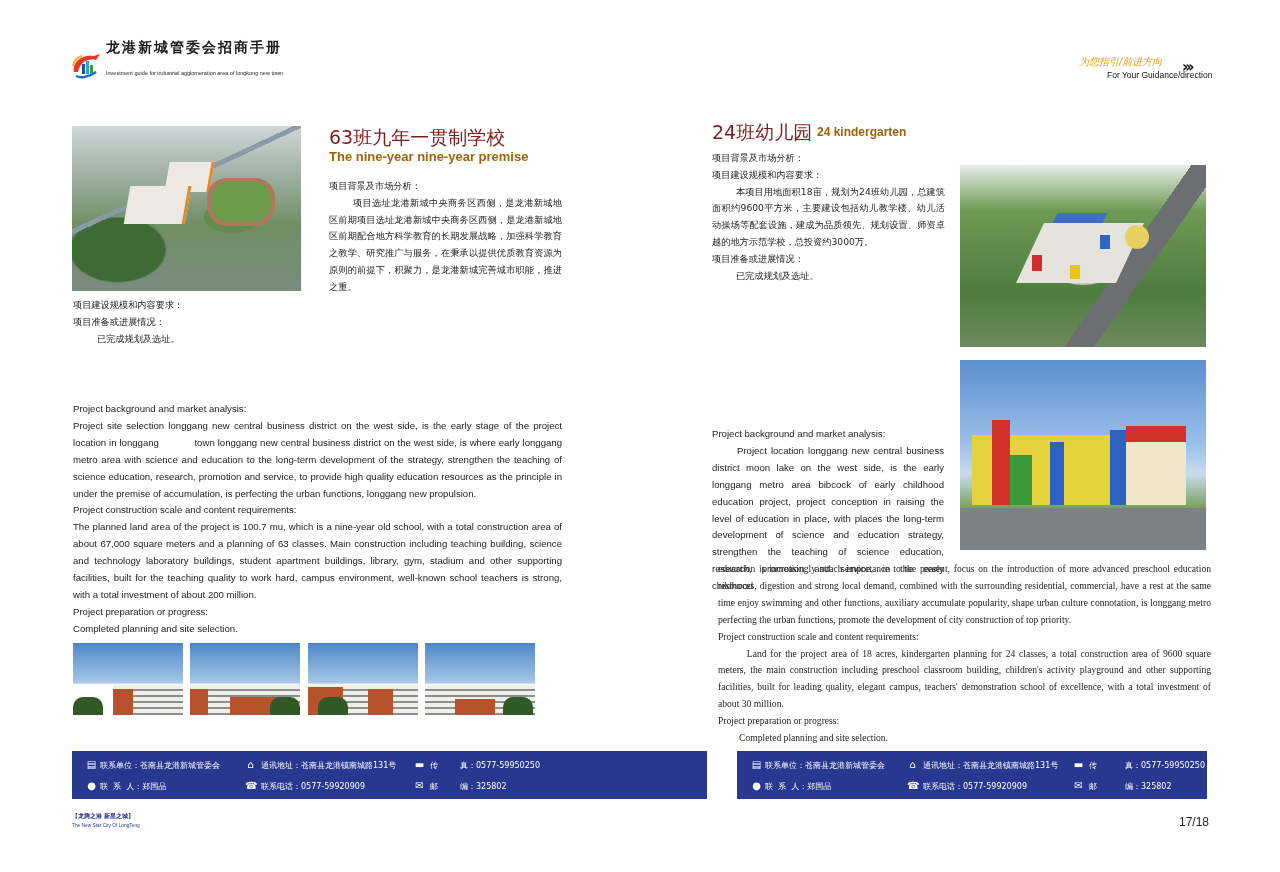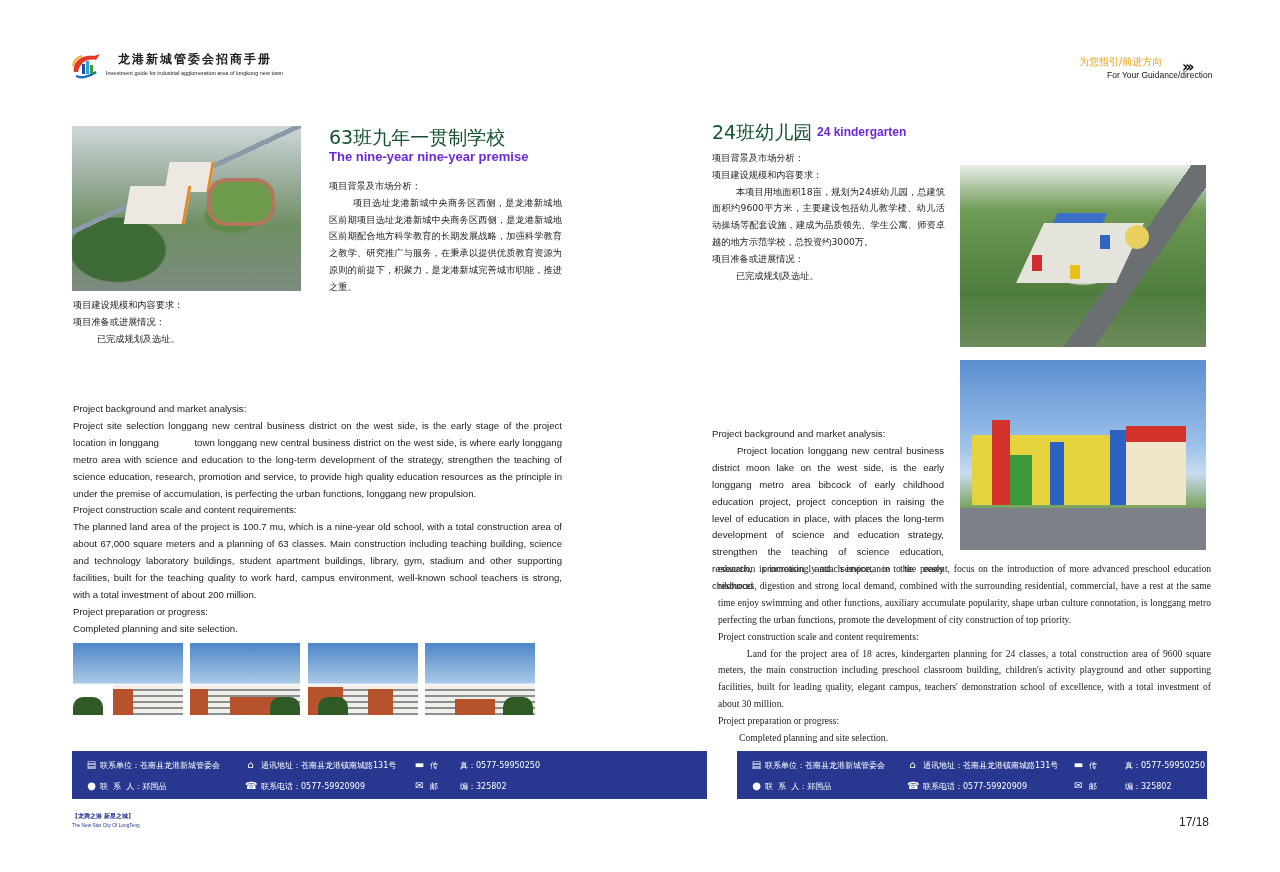--- a/index.html
+++ b/index.html
@@ -2,23 +2,23 @@
 <html><head>
 <meta charset="utf-8">
 <style>
   html, body { margin:0; padding:0; }
   body { width:1280px; height:872px; background:#ffffff; position:relative; overflow:hidden;
     font-family:"DejaVu Sans", "Liberation Sans", sans-serif; color:#222; }
   .abs { position:absolute; }
 
   
   .logo { left:70px; top:52px; width:32px; height:28px; }
-  .brand-cn { left:106px; top:51px; font-family:"DejaVu Serif", serif; font-size:12px; font-weight:bold; color:#1a1a1a; letter-spacing:2px;margin-left:12px; }
+  .brand-cn { left:106px; top:39px; font-family:"DejaVu Serif", serif; font-size:14px; font-weight:bold; color:#1a1a1a; letter-spacing:2px; }
   .brand-en { left:106px; top:70px; font-family:"Liberation Sans", sans-serif; font-size:5.5px; color:#222; }
-  .tagline-cn { left:1079px; top:55px; font-family:"DejaVu Sans", sans-serif; font-size:10px; color:#e8a010; }
+  .tagline-cn { left:1079px; top:55px; font-family:"DejaVu Sans", sans-serif; font-size:10px; color:#e8a010;font-style:italic; }
   .tagline-en { left:1079px; top:70px; font-family:"Liberation Sans", sans-serif; font-size:8.5px; color:#111;margin-left:28px; }
   .chev { left:1182px; top:58px; font-family:"DejaVu Sans", sans-serif; font-size:15px; font-weight:bold; color:#111; letter-spacing:-3px; }
 
   
   .photo { position:absolute; overflow:hidden; }
   .aerial1 { left:72px; top:126px; width:229px; height:165px;
     background:
       linear-gradient(155deg, transparent 0 38%, #8a9aa6 38% 40%, transparent 40%),
       radial-gradient(ellipse at 40% 45%, #e8e4dd 0 10%, transparent 11%),
       radial-gradient(ellipse at 70% 55%, #5f8c4a 0 12%, transparent 13%),
@@ -38,22 +38,22 @@
   .facade .b { position:absolute; }
 
   .strip { top:643px; width:110px; height:72px;
     background: linear-gradient(180deg, #4d86c8 0%, #a8c8e6 55%, #ffffff 58%); }
   .strip .bd { position:absolute; left:0; right:0; bottom:0; height:30px;
     background: repeating-linear-gradient(180deg, #f2efe8 0 4px, #8a8f93 4px 6px); }
   .strip .br { position:absolute; bottom:0; height:26px; background:#b6532c; }
   .strip .tr { position:absolute; bottom:0; height:18px; width:30px; background:#2f5a26; border-radius:10px 10px 0 0; }
 
   
-  .title-cn { font-family:"DejaVu Sans", sans-serif; font-size:19px; color:#14532d; }
-  .title-en { font-family:"Liberation Sans", sans-serif; font-size:13px; font-weight:bold; color:#6d28d9; }
+  .title-cn { font-family:"DejaVu Sans", sans-serif; font-size:19px; color:#7f1d1d; }
+  .title-en { font-family:"Liberation Sans", sans-serif; font-size:13px; font-weight:bold; color:#a16207; }
   .cn { font-family:"DejaVu Sans", sans-serif; font-size:9.2px; line-height:16.8px; color:#222; }
   .en { font-family:"Liberation Sans", sans-serif; font-size:9.6px; line-height:16.9px; color:#222; text-align:justify; }
   .ind { text-indent:2.6em; }
   .p { margin:0; }
 
   
   .bar { top:751px; height:48px; background:#283890; }
   .bar .cell { position:absolute; font-family:"DejaVu Sans", sans-serif; font-size:8px; color:#fff; white-space:nowrap; }
   .bar .ic { position:absolute; width:11px; height:11px; color:#fff; font-size:10px; line-height:11px; text-align:center; }
 
@@ -132,21 +132,21 @@
     <div class="br" style="left:30px;width:40px;height:16px;"></div>
     <div class="tr" style="left:78px;"></div>
 </div>
 
 <div class="abs title-cn" style="left:712px;top:120px;">24班幼儿园</div>
 <div class="abs title-en" style="left:817px;top:125px;font-size:12px;">24 kindergarten</div>
 
 <div class="abs cn" style="left:712px;top:150px;width:233px;">
   <p class="p">项目背景及市场分析：</p>
   <p class="p">项目建设规模和内容要求：</p>
-  <p class="p ind" style="text-align:justify;">本项目用地面积18亩，规划为24班幼儿园，总建筑面积约9600平方米，主要建设包括幼儿教学楼、幼儿活动操场等配套设施，建成为品质领先、学生公寓、师资卓越的地方示范学校，总投资约3000万。</p>
+  <p class="p ind" style="text-align:justify;">本项目用地面积18亩，规划为24班幼儿园，总建筑面积约9600平方米，主要建设包括幼儿教学楼、幼儿活动操场等配套设施，建成为品质领先、规划设置、师资卓越的地方示范学校，总投资约3000万。</p>
   <p class="p">项目准备或进展情况：</p>
   <p class="p ind">已完成规划及选址。</p>
 </div>
 
 <div class="abs en" style="left:712px;top:426px;width:232px;">
   <p class="p">Project background and market analysis:</p>
   <p class="p ind">Project location longgang new central business district moon lake on the west side, is the early longgang metro area bibcock of early childhood education project, project conception in raising the level of education in place, with places the long-term development of science and education strategy, strengthen the teaching of science education, research, promotion and service, in the early childhood</p>
 </div>
 <div class="abs en" style="left:718px;top:561px;width:493px;font-family:Liberation Serif, serif;">
   <p class="p">education is increasingly attach importance to the present, focus on the introduction of more advanced preschool education resources, digestion and strong local demand, combined with the surrounding residential, commercial, have a rest at the same time enjoy swimming and other functions, auxiliary accumulate popularity, shape urban culture connotation, is longgang metro perfecting the urban functions, promote the development of city construction of top priority.</p>

